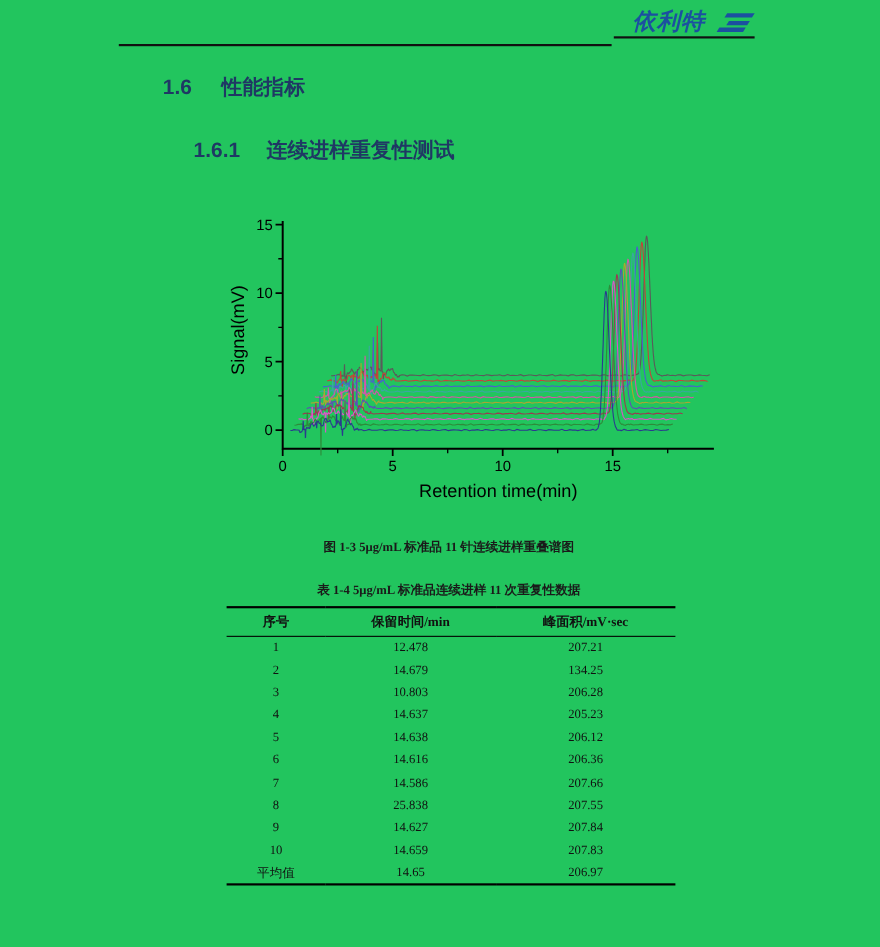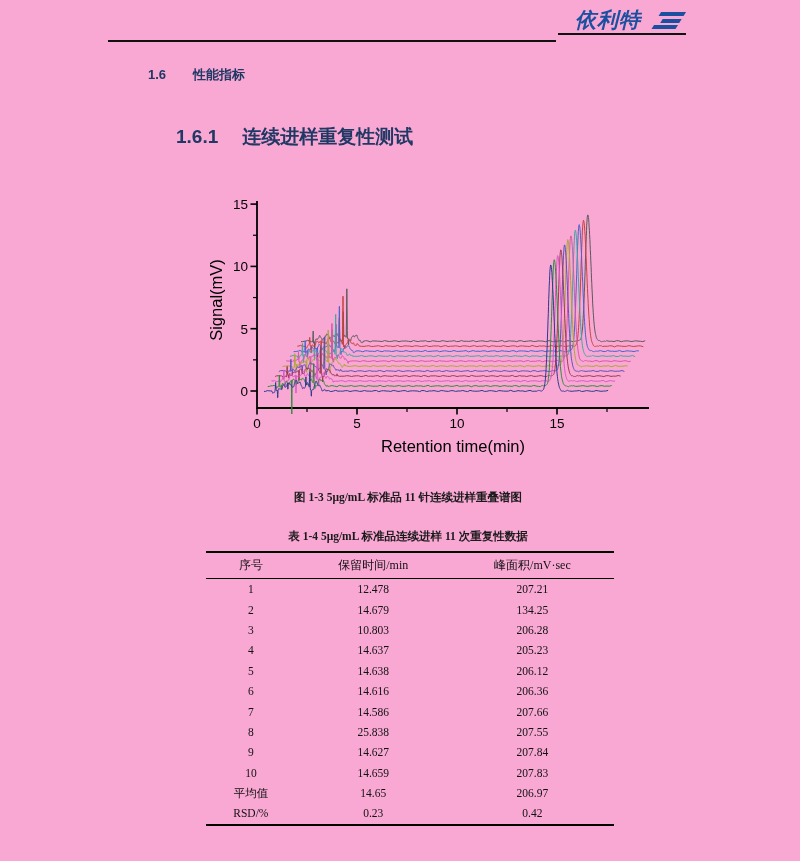--- a/index.html
+++ b/index.html
@@ -1,53 +1,53 @@
 <!DOCTYPE html>
 <html><head>
 <meta charset="utf-8">
 <style>
   html,body{margin:0;padding:0;background:#fff;}
-  .page{position:relative;width:800px;height:861px;background:#f9a8d4;overflow:hidden;
+  .page{position:relative;width:800px;height:861px;background:#22c55e;overflow:hidden;
         font-family:"Liberation Serif",serif;color:#1a1a1a;}
 
   
   .logo{position:absolute;left:575px;top:8px;width:115px;height:26px;color:#1b50a0;}
   .logo-text{position:absolute;left:0;top:0;font-family:"Liberation Sans",sans-serif;
              font-weight:900;font-style:italic;font-size:21px;letter-spacing:1px;line-height:24px;}
   .logo-stripes{position:absolute;left:80px;top:4px;display:flex;flex-direction:column;
                 align-items:flex-end;transform:skewX(-32deg);}
   .logo-stripes .bar{height:4px;background:#1b50a0;margin-bottom:2.5px;}
   .bar1{width:25px;} .bar2{width:19px;} .bar3{width:24px;}
   .logo-underline{position:absolute;left:558px;top:33px;width:128px;height:2px;background:#111;}
   .header-rule{position:absolute;left:108px;top:40px;width:448px;height:2px;background:#111;}
 
   
   .h1{position:absolute;left:148px;top:66px;font-family:"Liberation Sans",sans-serif;
-      font-weight:bold;font-size:13px;color:#1f3864;}
+      font-weight:bold;font-size:19px;color:#1f3864;}
   .h1 .num{margin-right:27px;}
   .h2{position:absolute;left:176px;top:124px;font-family:"Liberation Sans",sans-serif;
       font-weight:bold;font-size:19px;color:#1f3864;}
   .h2 .num{margin-right:24px;}
 
   
   .chart-wrap{position:absolute;left:203px;top:185px;width:460px;height:278px;}
   .tick{font-family:"Liberation Sans",sans-serif;font-size:13.5px;fill:#000;}
   .axis-label{font-family:"Liberation Sans",sans-serif;font-size:16.5px;fill:#000;}
 
   
   .caption{position:absolute;left:0;width:816px;text-align:center;
            font-family:"Liberation Serif",serif;font-weight:bold;font-size:11.5px;color:#1a1a1a;}
   .fig-caption{top:490px;}
   .tbl-caption{top:529px;}
 
   
   .data-table{position:absolute;left:206px;top:551px;width:408px;border-collapse:collapse;
               font-family:"Liberation Serif",serif;font-size:11.5px;color:#111;
               border-top:2.5px solid #000;border-bottom:2.5px solid #000;}
-  .data-table th{font-weight:normal;font-size:12px;height:25px;
+  .data-table th{font-weight:bold;font-size:12px;height:25px;
                  border-bottom:1.5px solid #000;padding:0;}
   .data-table td{height:20.4px;text-align:center;padding:0;}
 </style>
 </head>
 <body>
 
 <div class="page">
 
   <div class="logo">
     <span class="logo-text">依利特</span>
@@ -175,21 +175,16 @@
         <tr>
           <td>10</td>
           <td>14.659</td>
           <td>207.83</td>
         </tr>
         <tr>
           <td>平均值</td>
           <td>14.65</td>
           <td>206.97</td>
         </tr>
-        <tr>
-          <td>RSD/%</td>
-          <td>0.23</td>
-          <td>0.42</td>
-        </tr>
       </tbody>
   </table>
 
 </div>
 
 </body></html>

